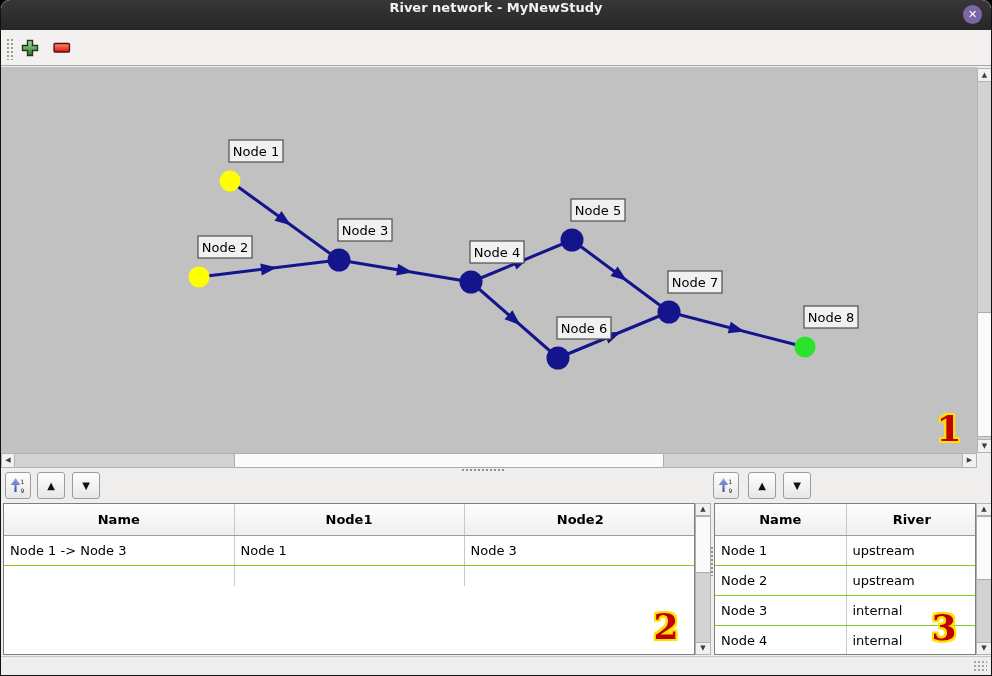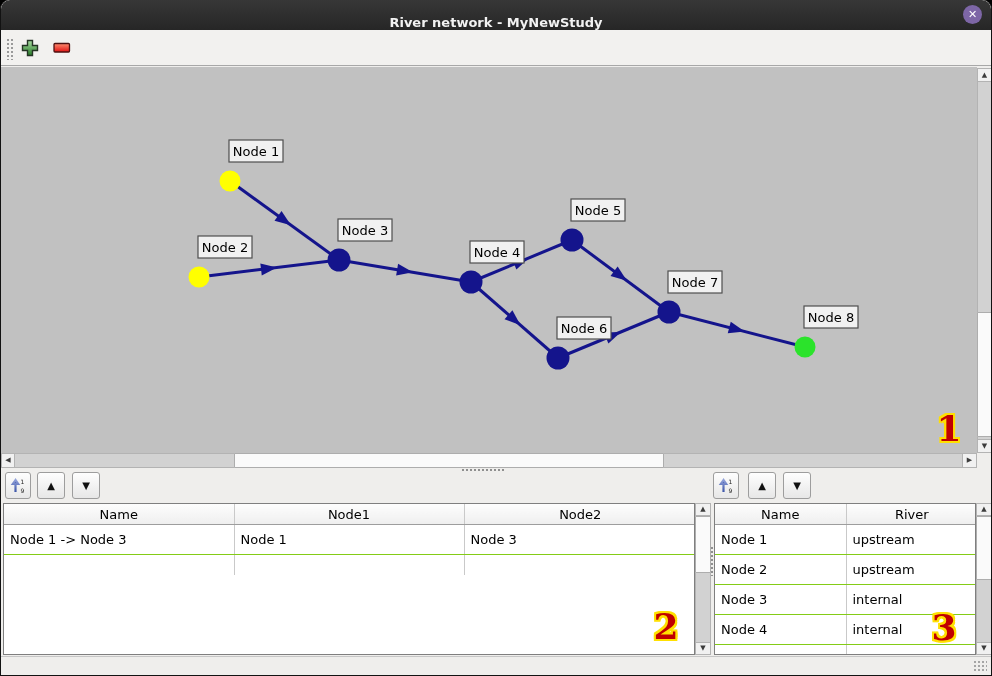--- a/index.html
+++ b/index.html
@@ -1,20 +1,20 @@
 <!DOCTYPE html>
 <html><head>
 <meta charset="utf-8">
 <style>
   html,body{margin:0;padding:0;background:#000;font-family:"DejaVu Sans","Liberation Sans",sans-serif;}
   .window{position:relative;width:992px;height:676px;background:#efeeec;border-radius:9px 9px 0 0;
           overflow:hidden;box-sizing:border-box;border:1px solid #121212;border-top:none;}
   
   .titlebar{position:absolute;top:0;left:0;right:0;height:30px;background:linear-gradient(#373737,#262626);
-            display:flex;align-items:flex-end;justify-content:center;border-radius:9px 9px 0 0;}
+            display:flex;align-items:flex-start;justify-content:center;border-radius:9px 9px 0 0;}
   .title{color:#f2f2f2;font-size:13px;font-weight:bold;}
   .close-btn{position:absolute;right:9px;top:5px;width:19px;height:19px;border-radius:50%;background:#7d66a6;
              color:#fff;display:flex;align-items:center;justify-content:center;font-size:11px;font-weight:bold;cursor:pointer;}
   
   .toolbar{position:absolute;top:30px;left:0;right:0;height:36px;background:#f2f1ef;border-bottom:1px solid #a8a8a8;box-sizing:border-box;}
   .tb-handle{position:absolute;left:5px;top:8px;width:8px;height:22px;
              background-image:radial-gradient(circle,#9a9a9a 1px,transparent 1.3px);background-size:4px 4px;}
   .tb-icon{position:absolute;top:9px;width:18px;height:18px;display:flex;align-items:center;justify-content:center;cursor:pointer;}
   
   .canvas{position:absolute;top:67px;left:0;width:976px;height:386px;background:#c1c1c1;}
@@ -32,21 +32,21 @@
                background-image:radial-gradient(circle,#8f8f8f 0.8px,transparent 1px);background-size:4px 4px;}
   
   .tbtn{position:absolute;top:472px;width:28px;height:27px;background:linear-gradient(#fefefe,#e7e7e7);
         border:1px solid #9d9d9d;border-radius:3px;box-sizing:border-box;display:flex;align-items:center;
         justify-content:center;font-size:10px;color:#111;cursor:pointer;}
   .tbtn.sort{width:26px;}
   
   .tblwrap{position:absolute;top:503px;height:152px;overflow:hidden;background:#fff;border:1px solid #7f7f7f;box-sizing:border-box;}
   table{border-collapse:collapse;table-layout:fixed;font-size:13px;color:#000;width:100%;}
   th{background:linear-gradient(#fdfdfd,#efefef);border-bottom:1px solid #9d9d9d;border-right:1px solid #c9c9c9;
-     font-weight:normal;height:20px;padding:0;text-align:center;margin-top:23px;}
+     font-weight:bold;height:31px;padding:0;text-align:center;margin-top:23px;}
   td{border-right:1px solid #c9c9c9;border-bottom:1px solid #84cc16;height:29px;padding:0 2px 0 6px;
      overflow:hidden;white-space:nowrap;background:#fff;}
   th:last-child,td:last-child{border-right:none;}
   tr.filler td{height:20px;border-bottom:none;}
   
   .statusbar{position:absolute;left:0;right:0;top:656px;height:19px;background:#efeeec;border-top:1px solid #c6c6c6;box-sizing:border-box;}
   .grip{position:absolute;right:4px;top:660px;width:14px;height:13px;
         background-image:radial-gradient(circle,#a5a5a5 0.9px,transparent 1.1px);background-size:4px 4px;}
   
   .marks{position:absolute;inset:0;pointer-events:none;z-index:50;}

